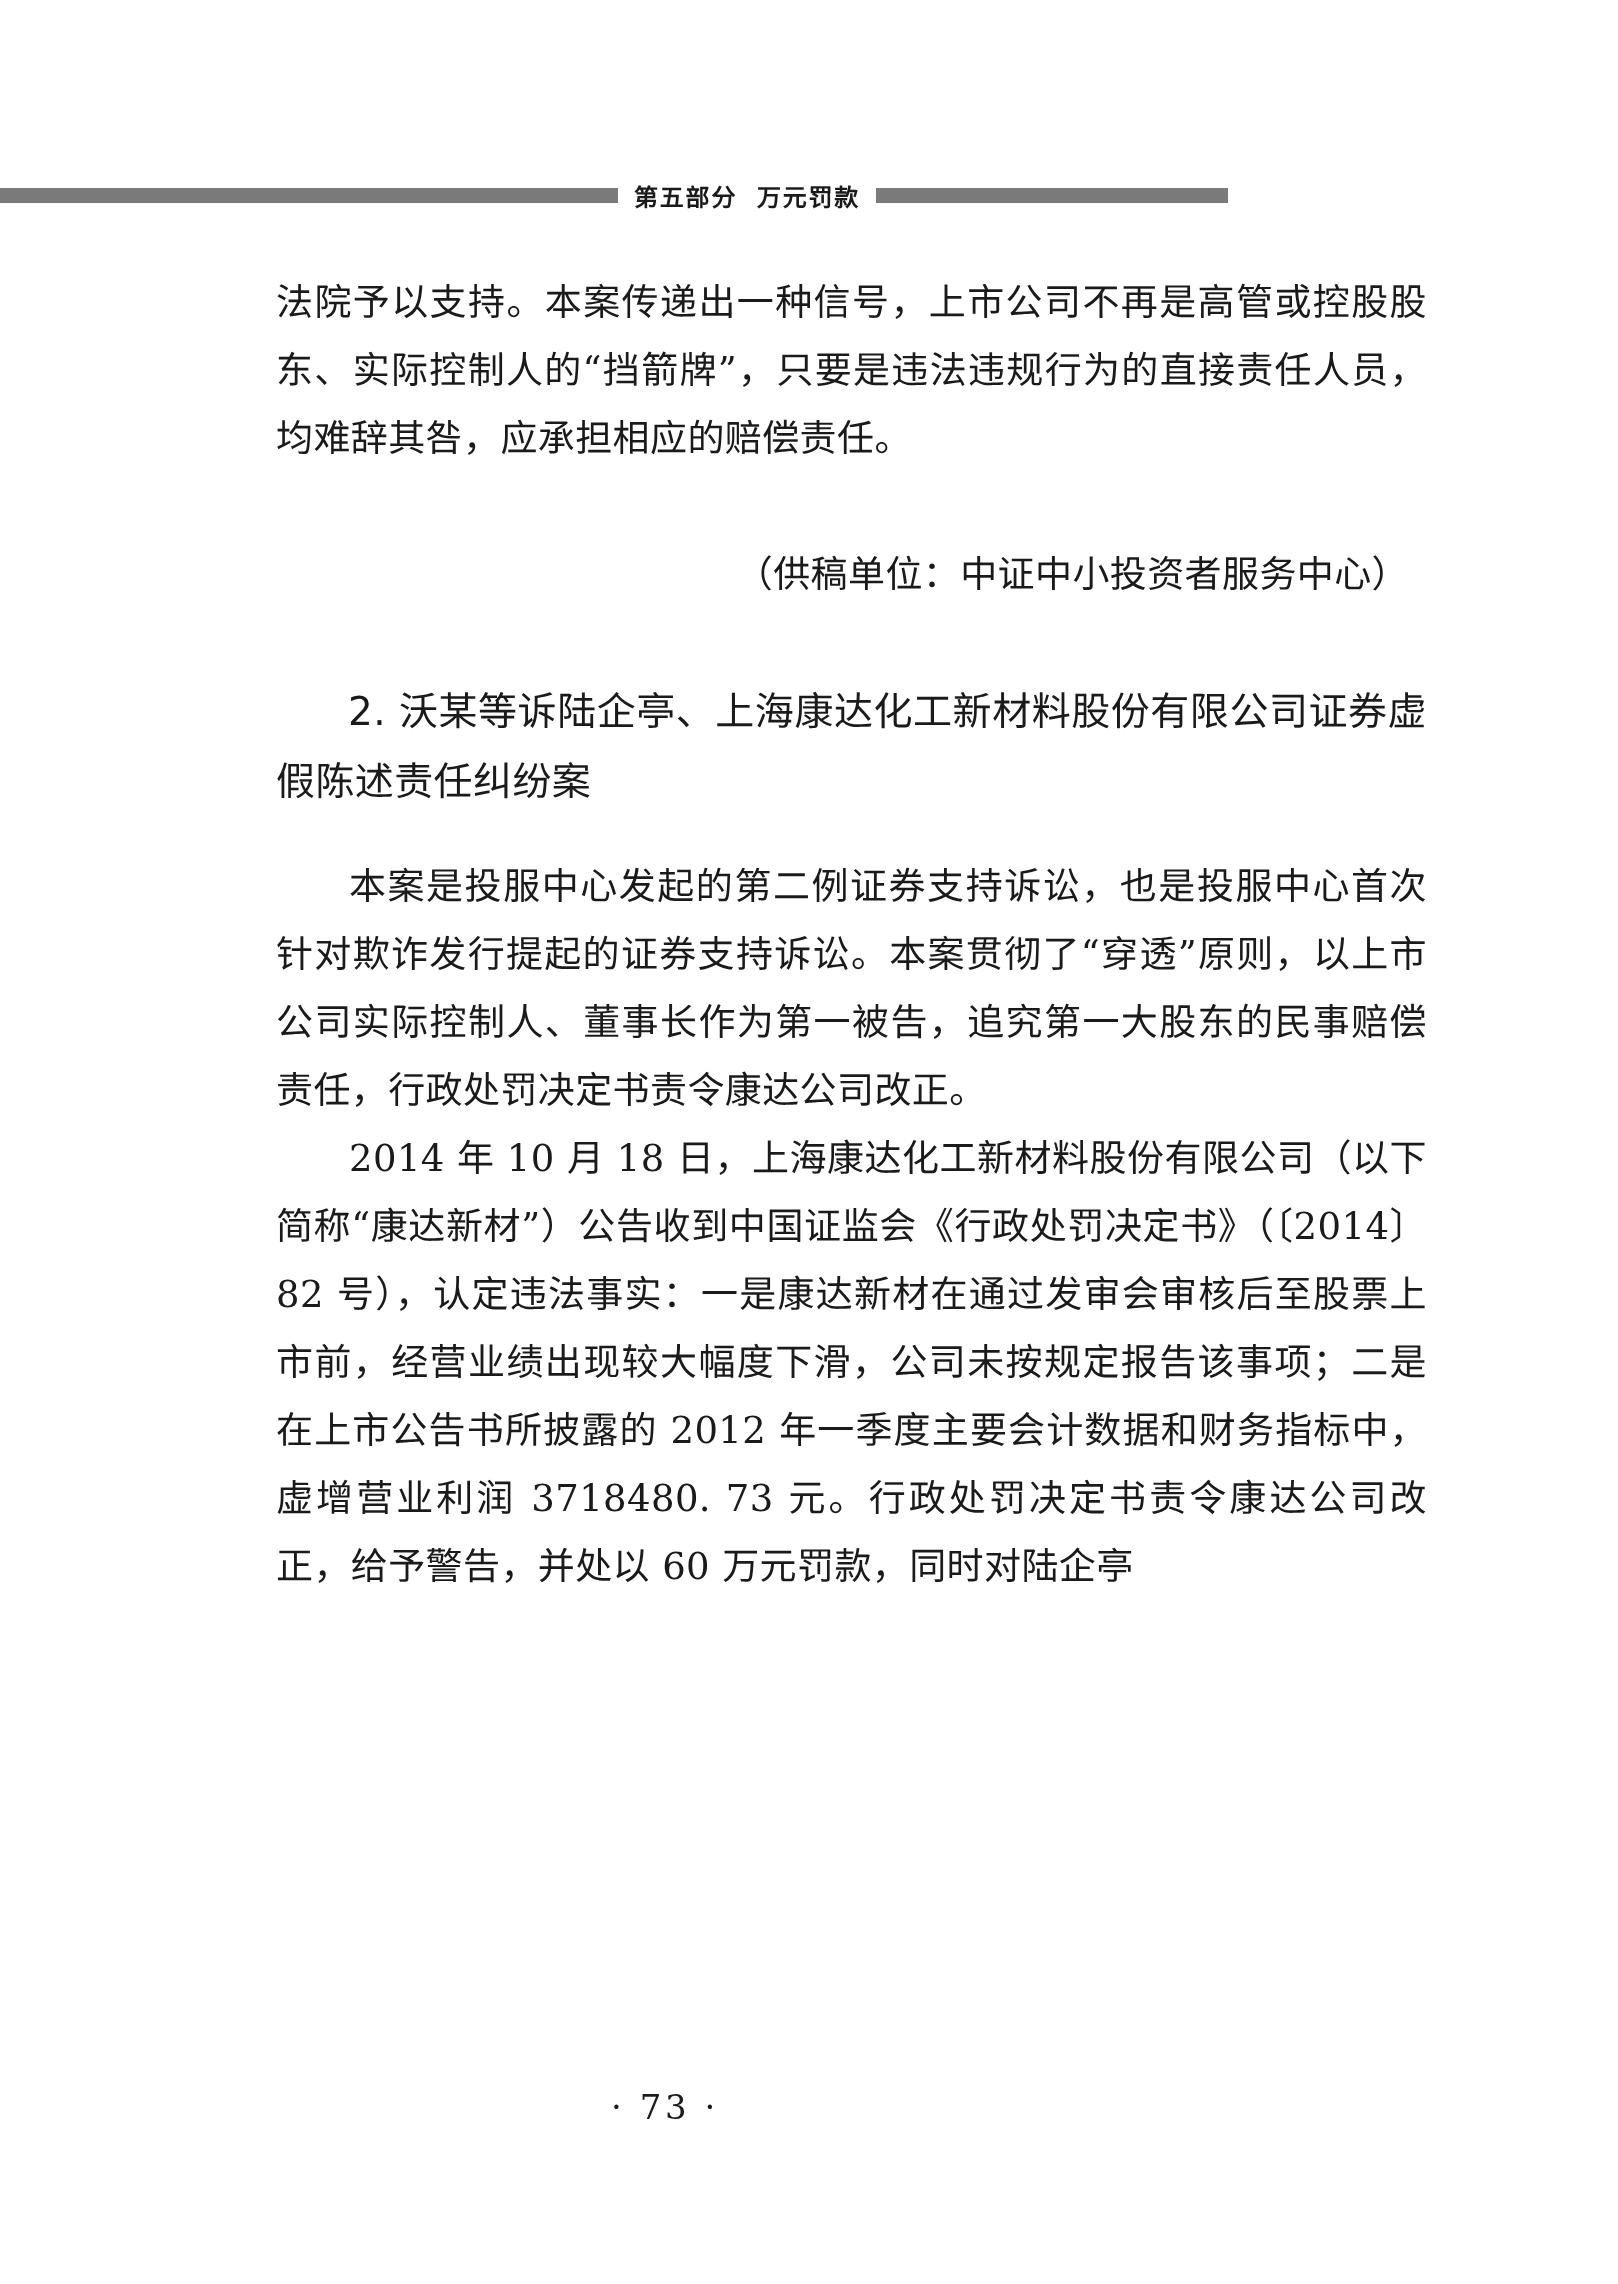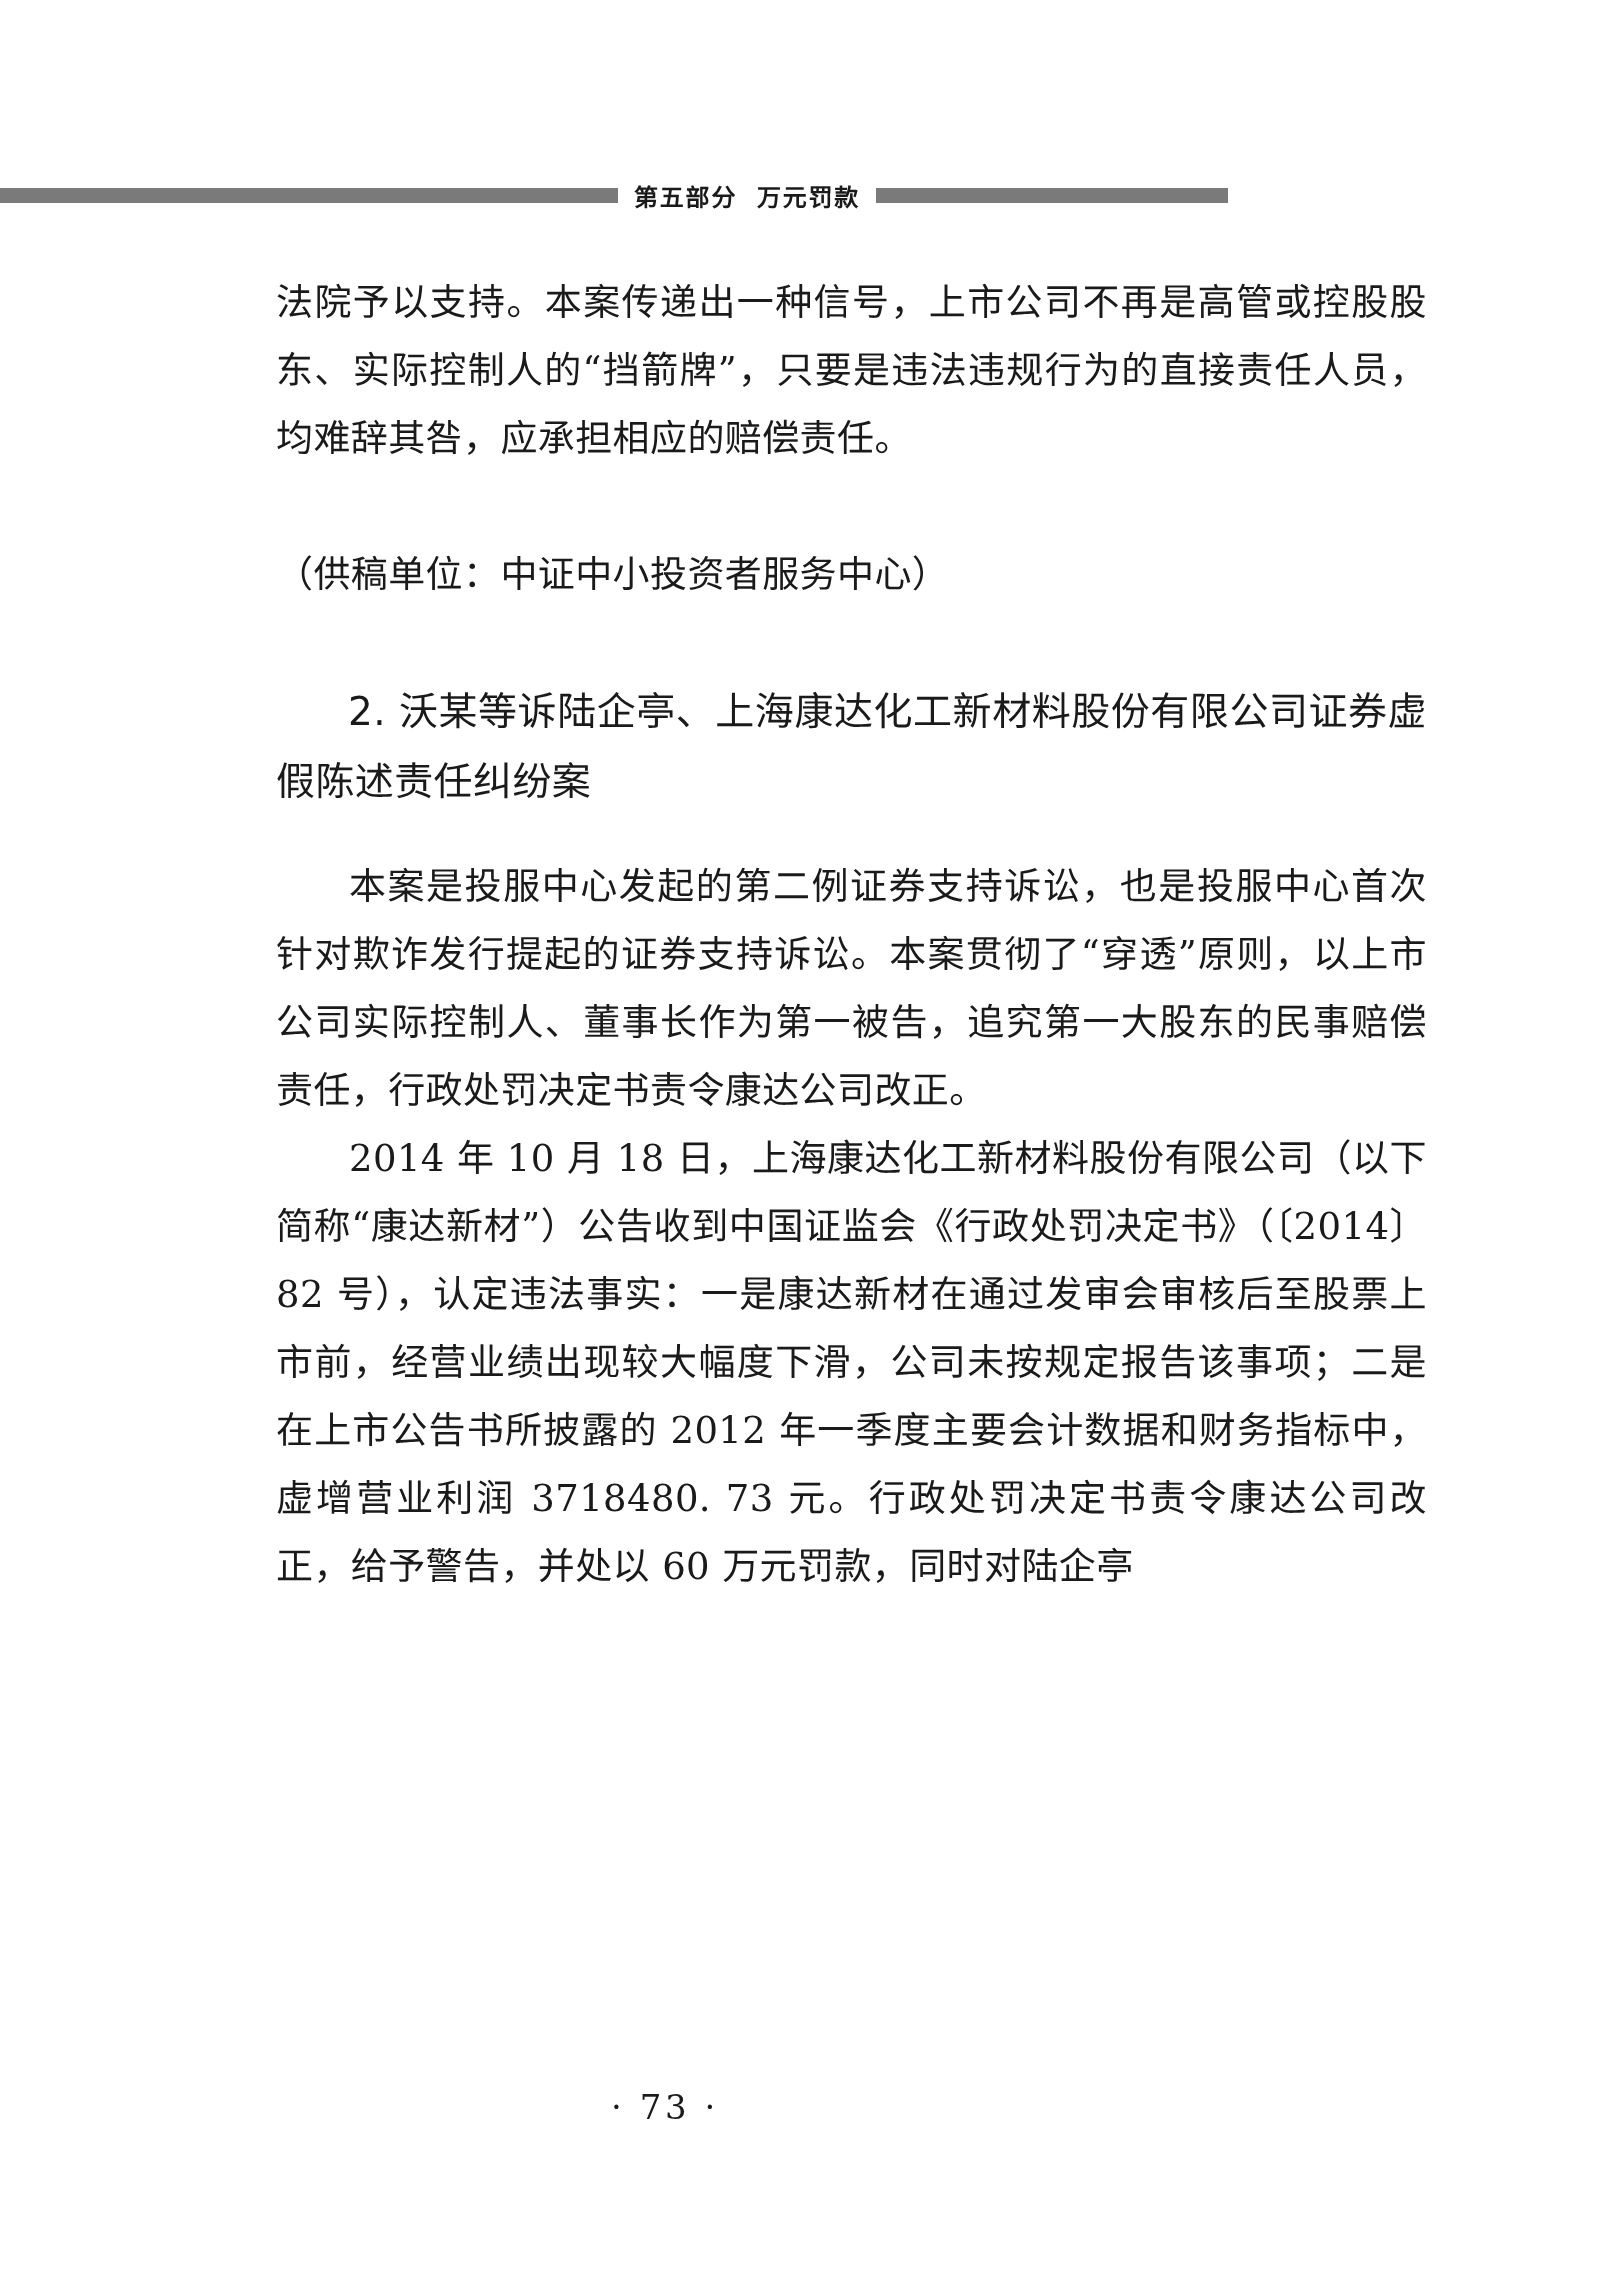--- a/index.html
+++ b/index.html
@@ -68,20 +68,21 @@
   p.indent { text-indent: 73px; }
   p.noindent { text-indent: 0; }
 
   .spacer-lg { height: 68px; }
   .spacer-md { height: 36px; }
 
   .source-line {
     margin: 0;
     font-size: 37px;
     line-height: 68px;
+    text-align: right;
     padding-right: 18px;
   }
 
   h2.case-title {
     margin: 0;
     font-family: "DejaVu Sans", "Liberation Sans", sans-serif;
     font-weight: normal;
     font-size: 39px;
     line-height: 70px;
     text-indent: 72px;

